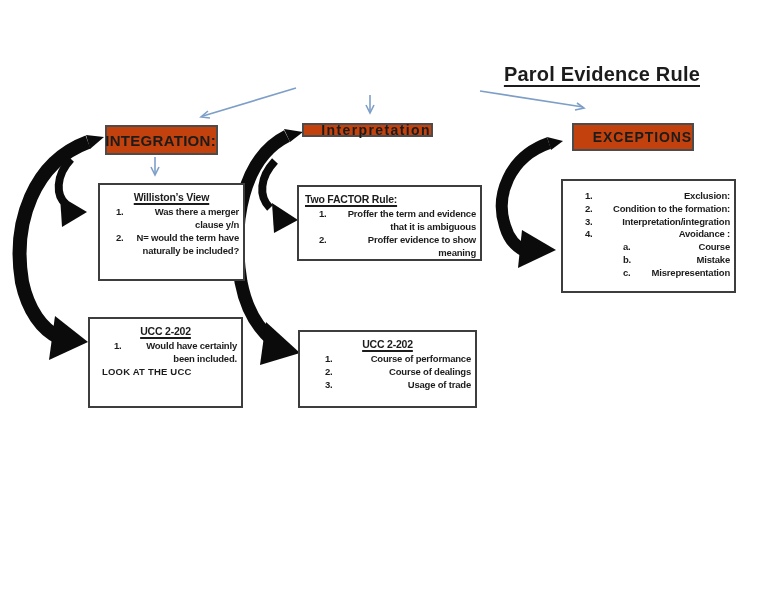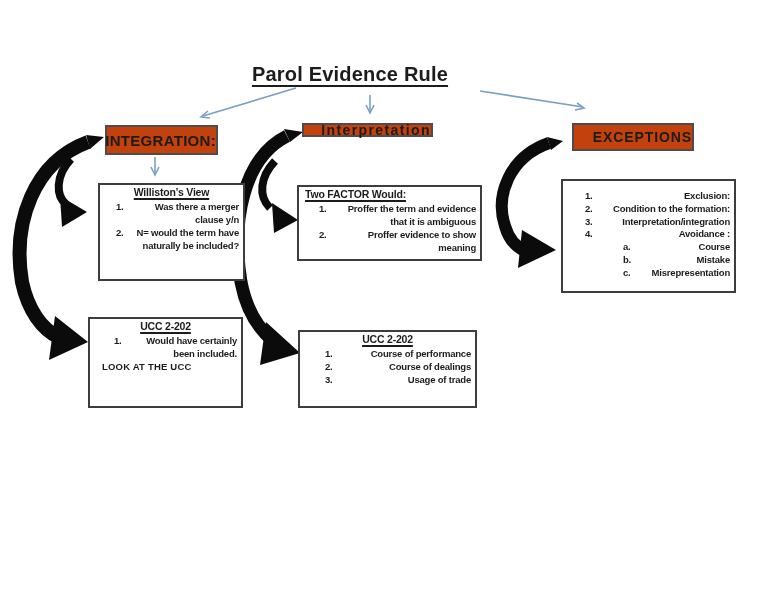--- a/index.html
+++ b/index.html
@@ -1,28 +1,28 @@
 <!DOCTYPE html>
 <html><head>
 <meta charset="utf-8">
 <style>
   html,body{margin:0;padding:0;background:#ffffff;}
   .stage{position:relative;width:768px;height:594px;background:#ffffff;overflow:hidden;
          font-family:"Liberation Sans",sans-serif;color:#1c1c1c;}
   .arrow-layer{position:absolute;left:0;top:0;width:768px;height:594px;}
-  .title{position:absolute;left:0;top:63px;width:700px;text-align:center;
+  .title{position:absolute;left:0;top:63px;width:700px;text-align:right;
          font-size:20px;font-weight:700;letter-spacing:.2px;
          text-decoration:underline;text-decoration-thickness:2px;text-underline-offset:4px;}
   .hbox{position:absolute;box-sizing:border-box;background:#c2410c;border:2px solid #4c4c4c;
         display:flex;align-items:center;justify-content:flex-end;font-weight:700;}
   .hbox.integration{left:105px;top:125px;width:113px;height:30px;font-size:15px;letter-spacing:.3px;}
   .hbox.interpretation{left:302px;top:123px;width:131px;height:14px;font-size:14px;font-weight:600;letter-spacing:1.4px;}
   .hbox.exceptions{left:572px;top:123px;width:122px;height:28px;font-size:14px;letter-spacing:.9px;}
   .cbox{position:absolute;box-sizing:border-box;background:#fff;border:2px solid #3d3d3d;
-        font-size:9.5px;font-weight:700;line-height:1.35;letter-spacing:-.2px;}
+        font-size:9.5px;font-weight:700;line-height:1.35;letter-spacing:-.2px;padding-top:5px;}
   .cbox.williston{left:98px;top:183px;width:147px;height:98px;}
   .cbox.twofactor{left:297px;top:185px;width:185px;height:76px;}
   .cbox.exclist{left:561px;top:179px;width:175px;height:114px;padding-top:9px;}
   .cbox.uccleft{left:88px;top:317px;width:155px;height:91px;}
   .cbox.uccmid{left:298px;top:330px;width:179px;height:78px;}
   .bx-head{font-size:10.5px;text-decoration:underline;text-decoration-thickness:1.5px;text-underline-offset:2px;}
   .bx-head.center{text-align:center;margin-bottom:2px;}
   .bx-head.left{margin-left:6px;margin-bottom:2px;}
   .row{display:flex;}
   .num{flex:none;}
@@ -109,21 +109,21 @@
       <span class="num">1.</span>
       <span class="txt">Was there a merger clause y/n</span>
     </div>
     <div class="row">
       <span class="num">2.</span>
       <span class="txt">N= would the term have naturally be included?</span>
     </div>
   </div>
 
   <div class="cbox twofactor">
-    <div class="bx-head left">Two FACTOR Would:</div>
+    <div class="bx-head left">Two FACTOR Rule:</div>
     <div class="row">
       <span class="num">1.</span>
       <span class="txt">Proffer the term and evidence that it is ambiguous</span>
     </div>
     <div class="row">
       <span class="num">2.</span>
       <span class="txt">Proffer evidence to show meaning</span>
     </div>
   </div>
 

